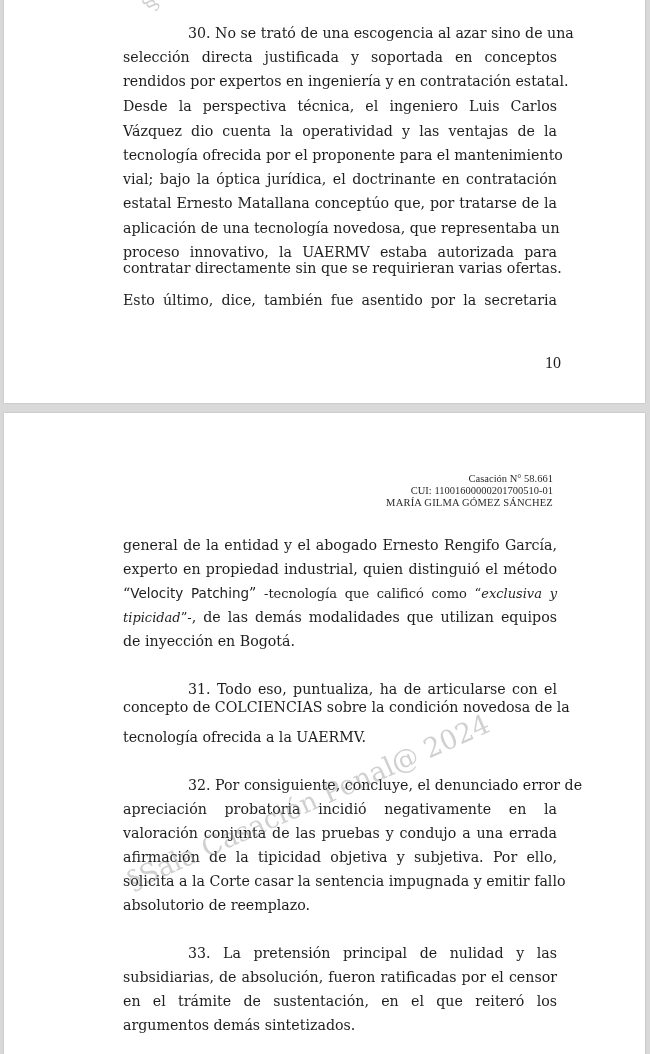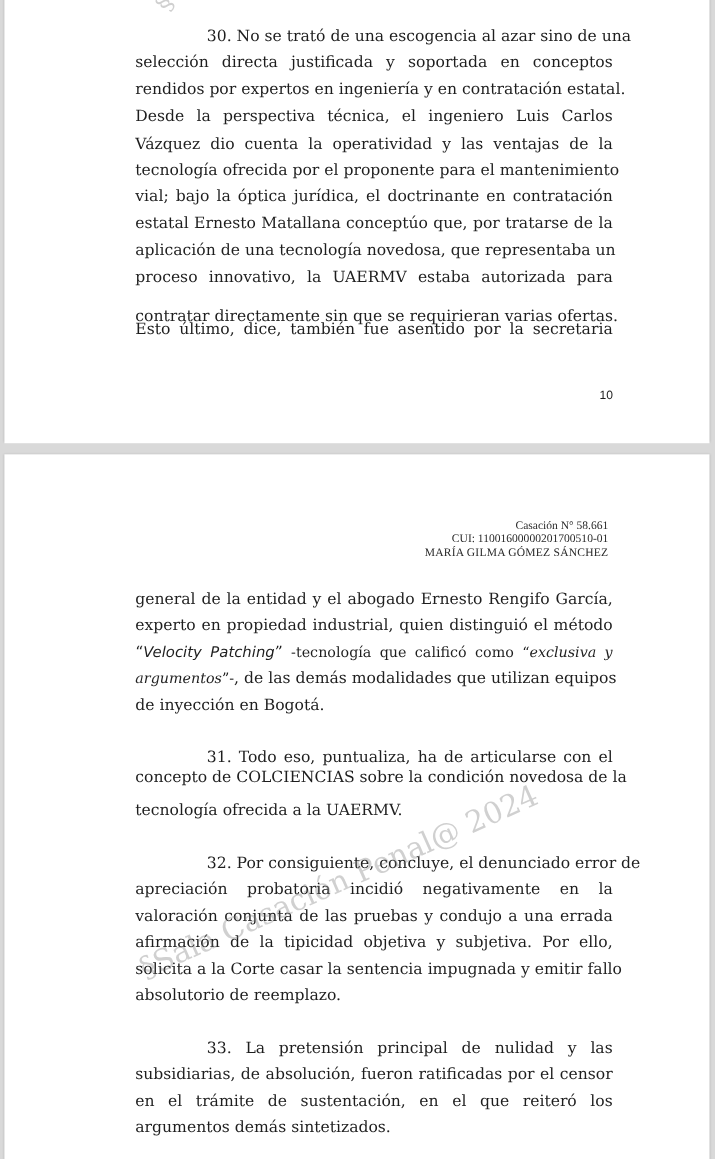--- a/index.html
+++ b/index.html
@@ -27,32 +27,32 @@
     height: 20px;
     white-space: nowrap;
     text-align: justify;
     text-align-last: justify;
     letter-spacing: 0;
   }
   .line.last { text-align-last: left; }
   .line.indent { left: 184px; width: 369px; }
   .page-number {
     position: absolute; left: 541px; top: 374px;
-    font-family: Liberation Sans, sans-serif; font-size: 11px;
+    font-family: Liberation Serif, serif; font-size: 16px;
   }
   .case-header {
     position: absolute; right: 92px; top: 60px;
     text-align: right;
     font-family: "Liberation Serif", serif;
     font-size: 10.5px; line-height: 12px;
     color: #2a2a2a;
   }
   .case-header div { white-space: nowrap; }
   .case-header .name { letter-spacing: 0.2px; }
-  .it-sans { font-family: "DejaVu Sans", sans-serif; font-style: italic; font-size: 13.5px; }
+  .it-sans { font-family: "DejaVu Sans", sans-serif; font-size: 13.5px; }
   .small { font-size: 13px; }
   .it { font-style: italic; }
   .watermark {
     position: absolute;
     font-family: "DejaVu Serif", serif;
     color: rgba(120,120,120,0.35);
     white-space: nowrap;
     pointer-events: none;
   }
   #wm2 { left: 118px; top: 455px; font-size: 27px; transform: rotate(-24deg); transform-origin: left top; }
@@ -68,39 +68,39 @@
     <div class="line indent" style="top:43px">30. No se trató de una escogencia al azar sino de una</div>
     <div class="line" style="top:67px">selección directa justificada y soportada en conceptos</div>
     <div class="line" style="top:91px">rendidos por expertos en ingeniería y en contratación estatal.</div>
     <div class="line" style="top:116px">Desde la perspectiva técnica, el ingeniero Luis Carlos</div>
     <div class="line" style="top:141px">Vázquez dio cuenta la operatividad y las ventajas de la</div>
     <div class="line" style="top:165px">tecnología ofrecida por el proponente para el mantenimiento</div>
     <div class="line" style="top:189px">vial; bajo la óptica jurídica, el doctrinante en contratación</div>
     <div class="line" style="top:213px">estatal Ernesto Matallana conceptúo que, por tratarse de la</div>
     <div class="line" style="top:238px">aplicación de una tecnología novedosa, que representaba un</div>
     <div class="line" style="top:262px">proceso innovativo, la UAERMV estaba autorizada para</div>
-    <div class="line" style="top:298px">contratar directamente sin que se requirieran varias ofertas.</div>
+    <div class="line" style="top:278px">contratar directamente sin que se requirieran varias ofertas.</div>
     <div class="line" style="top:310px">Esto último, dice, también fue asentido por la secretaria</div>
   </div>
 
   <div class="page-number">10</div>
 </div>
 
 <div class="page" id="page2">
   <div class="case-header">
     <div>Casación N° 58.661</div>
     <div>CUI: 11001600000201700510-01</div>
     <div class="name">MARÍA GILMA GÓMEZ SÁNCHEZ</div>
   </div>
 
   <div>
     <div class="line" style="top:122px">general de la entidad y el abogado Ernesto Rengifo García,</div>
     <div class="line" style="top:146px">experto en propiedad industrial, quien distinguió el método</div>
     <div class="line" style="top:170px"><span>“</span><span class="it-sans">Velocity Patching</span><span>”</span><span class="small"> -tecnología que calificó como “</span><span class="small it">exclusiva y</span></div>
-    <div class="line" style="top:194px"><span class="small it">argumentos</span><span class="small">”-</span><span>, de las demás modalidades que utilizan equipos</span></div>
+    <div class="line" style="top:194px"><span class="small it">tipicidad</span><span class="small">”-</span><span>, de las demás modalidades que utilizan equipos</span></div>
     <div class="line last" style="top:218px">de inyección en Bogotá.</div>
   </div>
 
   <div>
     <div class="line indent" style="top:266px">31. Todo eso, puntualiza, ha de articularse con el</div>
     <div class="line" style="top:284px">concepto de COLCIENCIAS sobre la condición novedosa de la</div>
     <div class="line last" style="top:314px">tecnología ofrecida a la UAERMV.</div>
   </div>
 
   <div>

